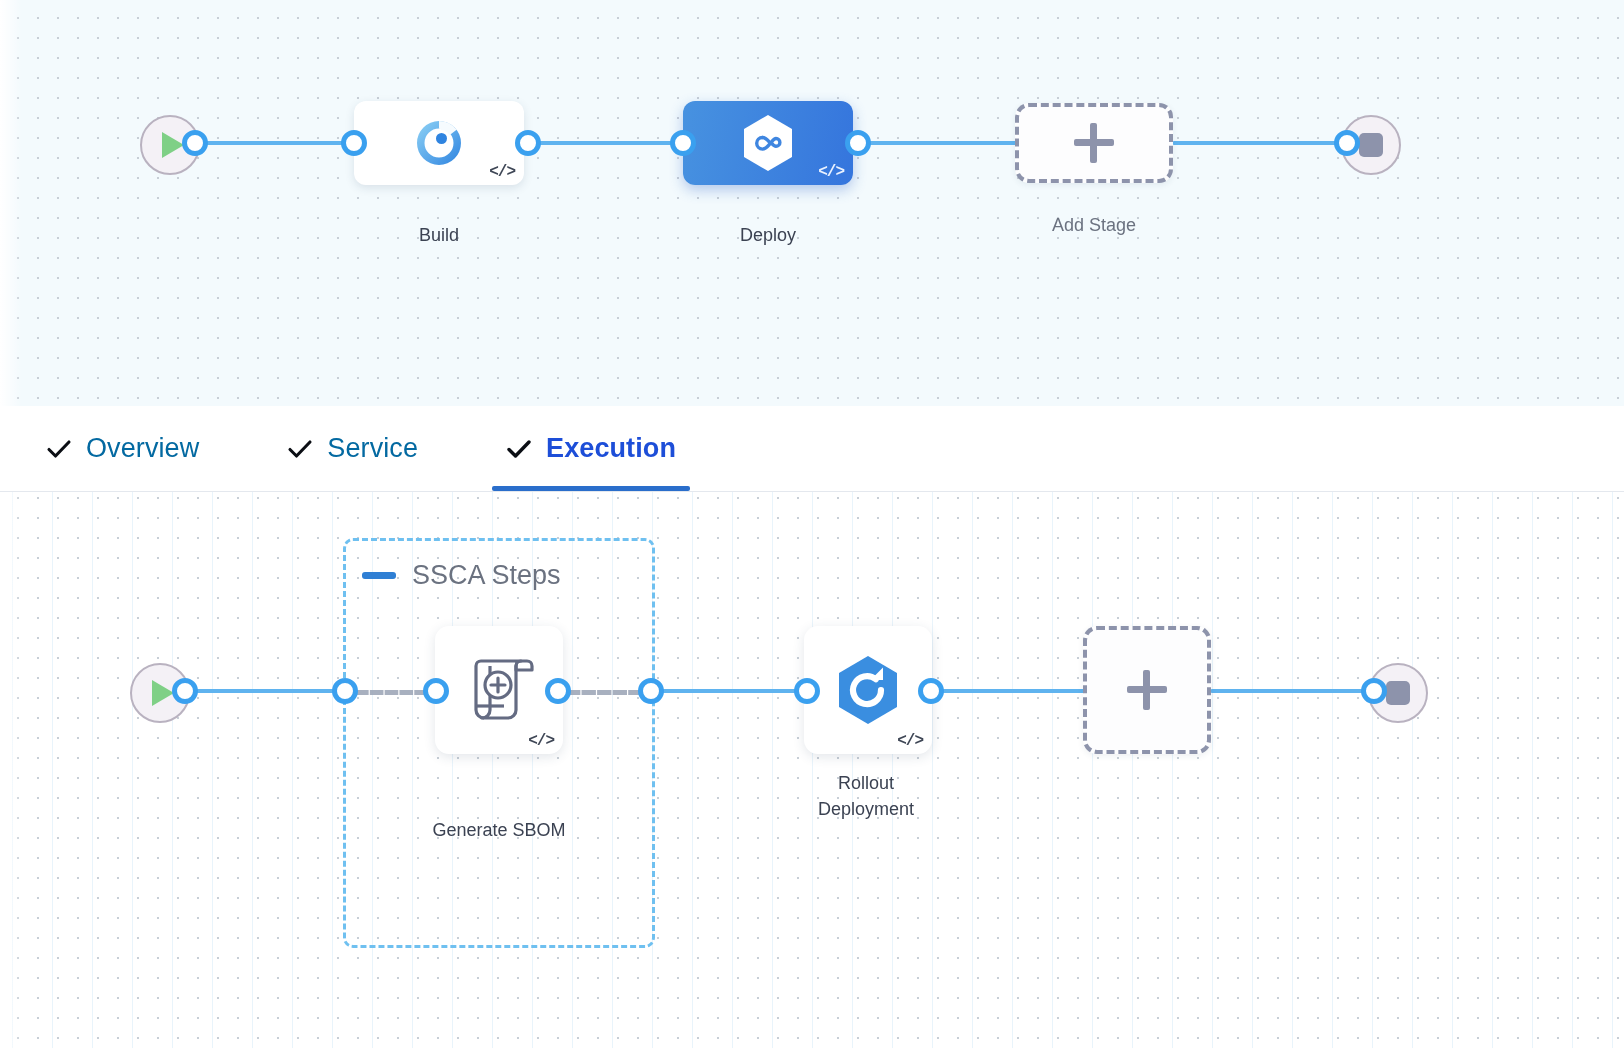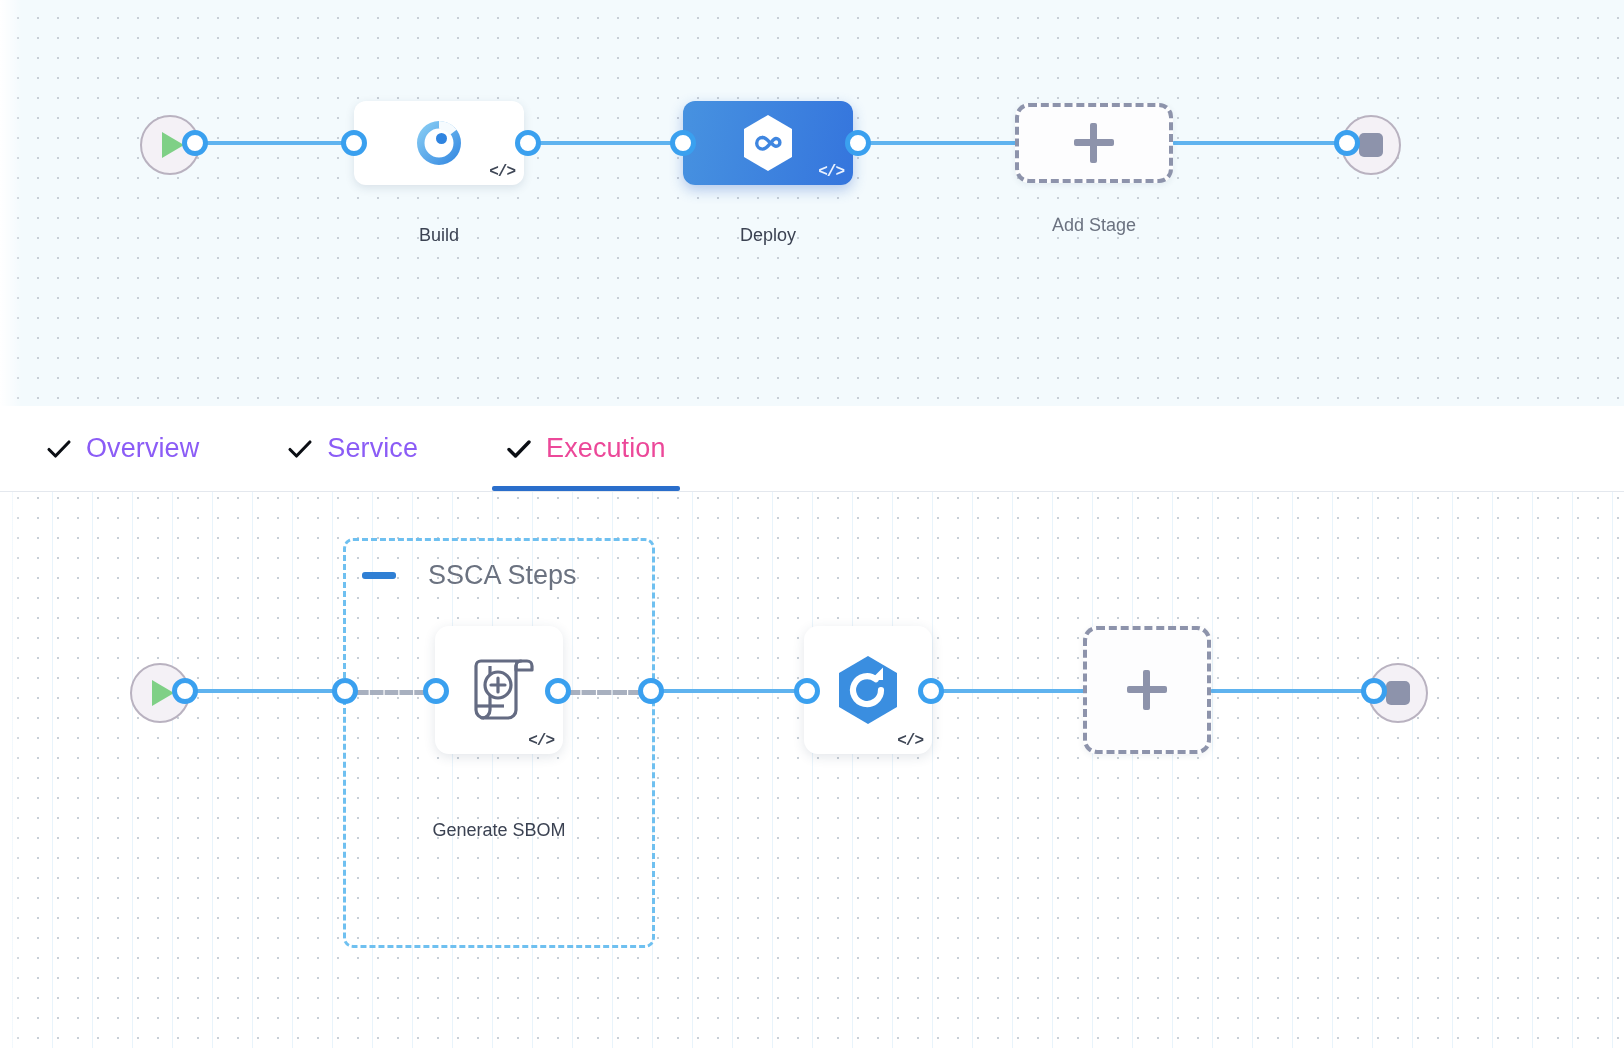--- a/index.html
+++ b/index.html
@@ -54,23 +54,23 @@
   .tabs{display:flex;align-items:center;height:100%;padding-left:32px;}
   .tab{
     display:flex;align-items:center;gap:14px;
     height:100%;position:relative;cursor:pointer;
     padding:0 14px;margin-right:60px;
   }
   .tab .tab-check{
     width:26px;height:26px;display:block;flex:0 0 auto;color:#0b0e14;
   }
   .tab .tab-label{
-    font-size:27px;color:#8b5cf6;letter-spacing:.1px;white-space:nowrap;
-  }
-  .tab.active .tab-label{font-weight:400;color:#ec4899;}
+    font-size:27px;color:#0369a1;letter-spacing:.1px;white-space:nowrap;
+  }
+  .tab.active .tab-label{font-weight:700;color:#1d4ed8;}
   .tab.active:after{
     content:"";position:absolute;left:0;right:0;bottom:0;height:5px;
     background:#2a6ecb;border-radius:2px;
   }
 
   
   .edge{
     position:absolute;height:4px;background:#5fb3ef;border-radius:2px;z-index:1;
   }
   .edge.dashed{
@@ -144,21 +144,21 @@
   .group-box{
     position:absolute;box-sizing:border-box;
     border:3px dashed #6fc0f0;border-radius:10px;background:transparent;z-index:2;
   }
   .group-title{
     position:absolute;display:flex;align-items:center;gap:16px;z-index:6;
   }
   .group-collapse{
     width:34px;height:7px;background:#2f7fd4;border-radius:3px;display:block;
   }
-  .group-label{font-size:27px;color:#6b7280;white-space:nowrap;padding-left:16px;}
+  .group-label{font-size:27px;color:#6b7280;white-space:nowrap;}
 
   svg{display:block;}
 </style>
 </head>
 <body>
 
 <div class="app">
 
   <div class="canvas canvas-stage">
 
@@ -297,20 +297,22 @@
         <svg width="66" height="72" viewBox="0 0 66 72">
           <path d="M33 2 62 19v34L33 70 4 53V19z" fill="#3a8ee0"></path>
           <path d="M46 36a14 14 0 1 1-5.2-10.8" fill="none" stroke="#ffffff" stroke-width="6.2" stroke-linecap="round"></path>
           <path d="M48 13.5v12.5H35.5z" fill="#ffffff"></path>
         </svg>
       </span>
       <span class="code-badge">&lt;/&gt;</span>
     </div>
     <div class="port" style="left:794px;top:200px;"></div>
     <div class="port" style="left:918px;top:200px;"></div>
+    <div class="nlabel" style="left:756px;top:292px;width:220px;">Rollout
+Deployment</div>
 
     <div class="node add-node add-step-node" style="left:1083px;top:148px;">
       <span class="plus"></span>
     </div>
 
     <div class="terminal" style="left:1368px;top:185px;">
       <span class="stop-sq"></span>
     </div>
     <div class="port" style="left:1361px;top:200px;"></div>
   </div>

